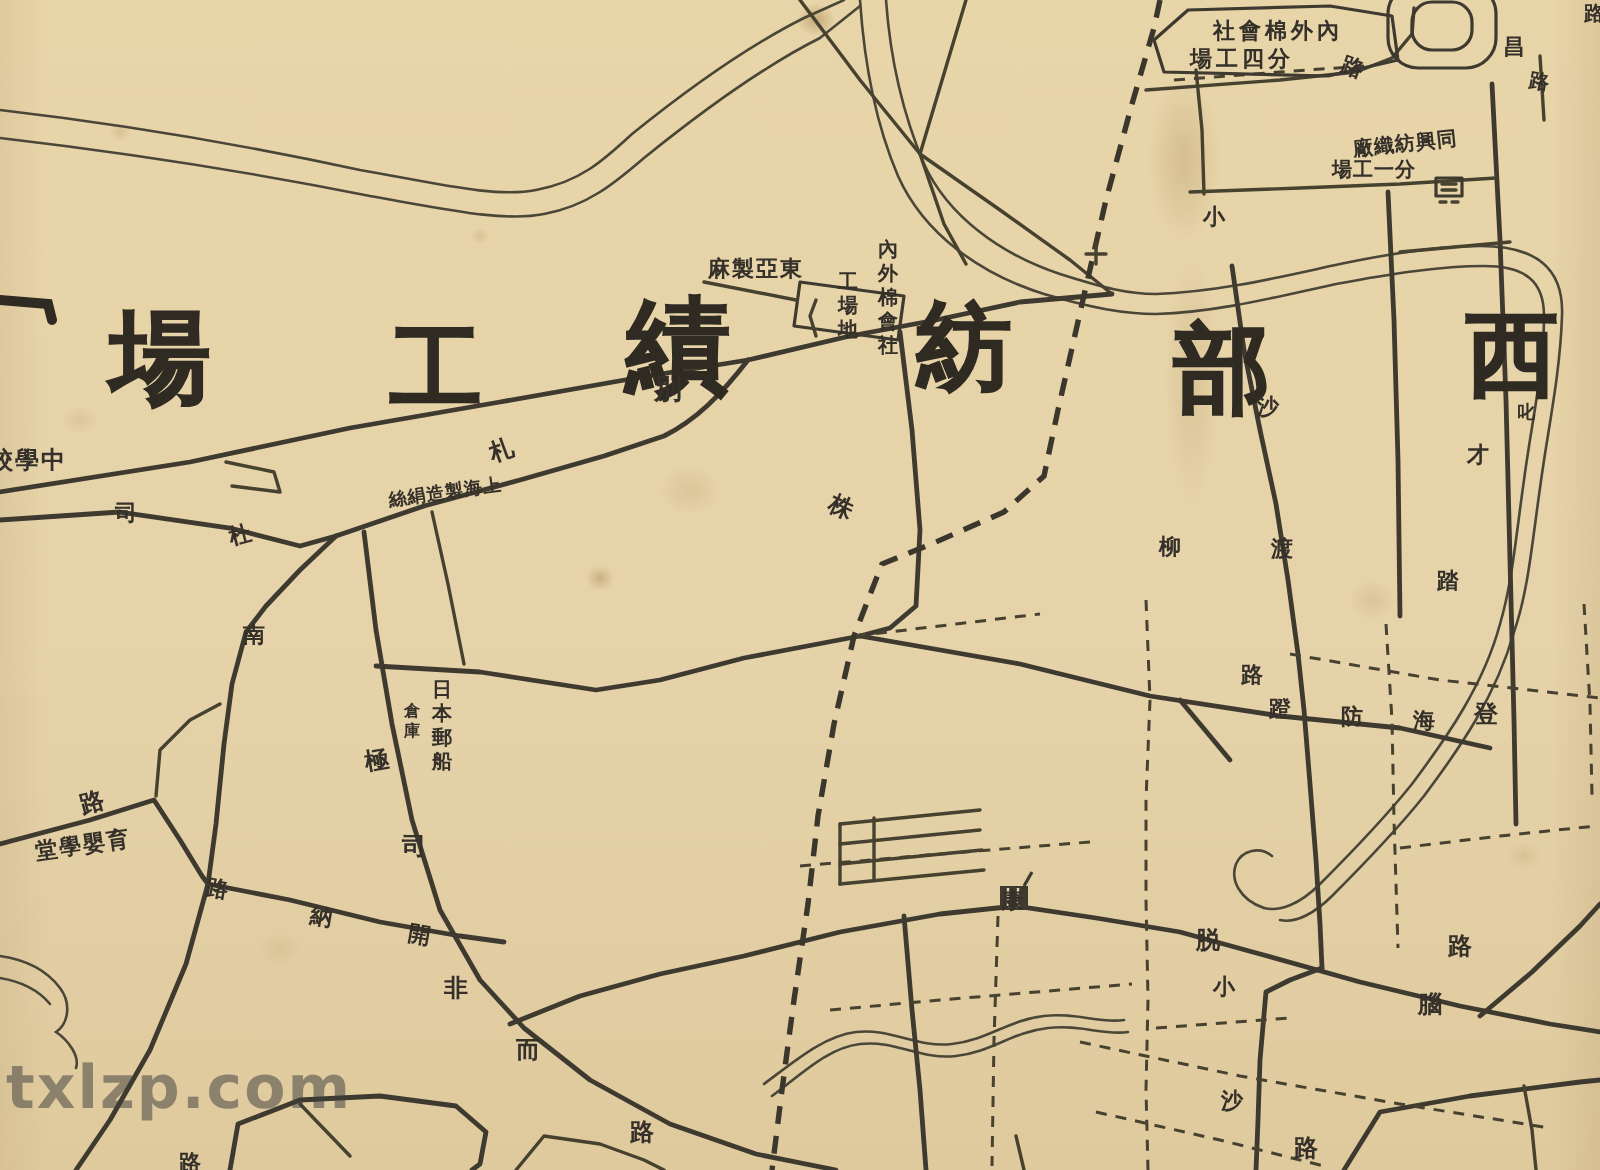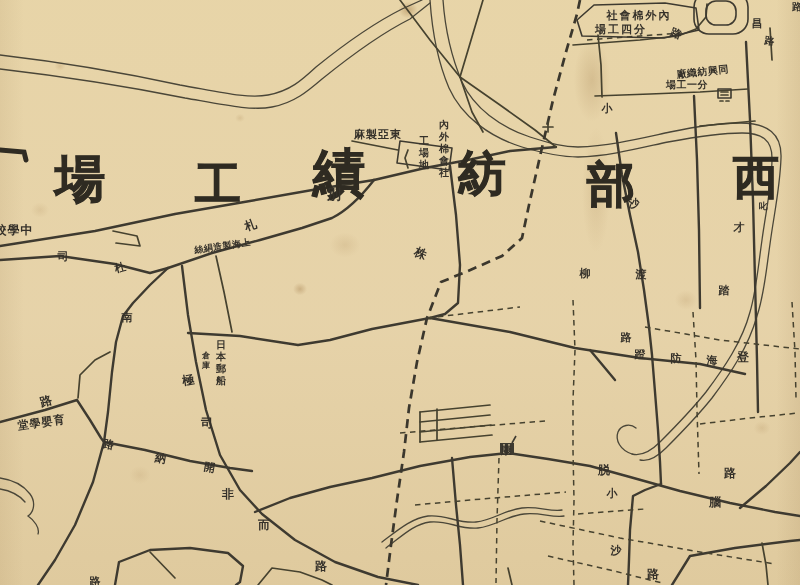--- a/index.html
+++ b/index.html
@@ -190,13 +190,14 @@
         <text x="209" y="471" text-anchor="middle" font-size="11" class="lbl" transform="rotate(10 209 471)">開</text>
         <text x="95" y="585" text-anchor="middle" font-size="11" class="lbl">路</text>
         <text x="797" y="10" text-anchor="middle" font-size="10" class="lbl">路</text>
         <text text-anchor="middle" font-size="10" class="lbl"><tspan x="221" y="348">日</tspan><tspan x="221" y="360">本</tspan><tspan x="221" y="372">郵</tspan><tspan x="221" y="384">船</tspan></text>
         <text text-anchor="middle" font-size="8" class="lbl"><tspan x="206" y="358">倉</tspan><tspan x="206" y="368">庫</tspan></text>
         <text text-anchor="middle" font-size="10" class="lbl"><tspan x="444" y="128">內</tspan><tspan x="444" y="140">外</tspan><tspan x="444" y="152">棉</tspan><tspan x="444" y="164">會</tspan><tspan x="444" y="176">社</tspan></text>
         <text text-anchor="middle" font-size="10" class="lbl"><tspan x="424" y="144">工</tspan><tspan x="424" y="156">場</tspan><tspan x="424" y="168">地</tspan></text>
       </g>
   </svg>
 
+  <div id="watermark">txlzp.com</div>
 </div>
 
 </body></html>

